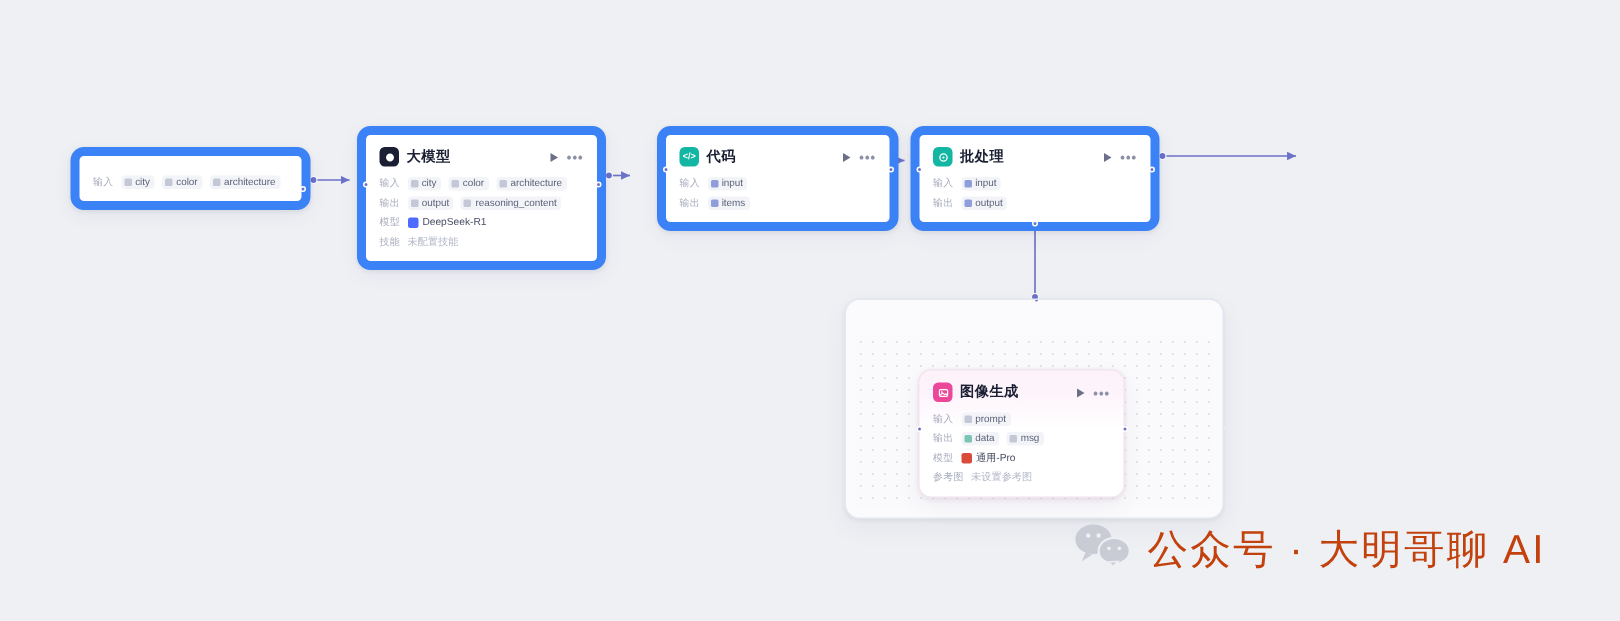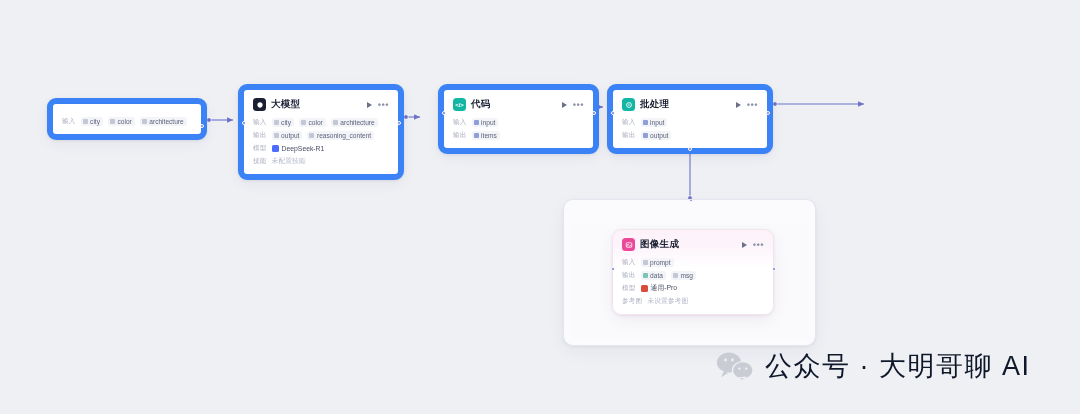--- a/index.html
+++ b/index.html
@@ -90,21 +90,21 @@
   .port.r { right: -2.5px; }
   .port.b { bottom: -2.5px; left: 50%; top: auto; margin: 0 0 0 -2.5px; }
   .port.t { top: -2.5px; left: 50%; margin: 0 0 0 -2.5px; }
 
   
   #node-start      { left: 47px;  top: 98px;  width: 160px; }
   #node-llm        { left: 238px; top: 84px;  width: 166px; }
   #node-code       { left: 438px; top: 84px;  width: 161px; }
   #node-batch      { left: 607px; top: 84px;  width: 166px; }
   #node-end        { left: 868px; top: 84px;  width: 163px; }
-  #node-image      { left: 612px; top: 229px; width: 162px; }
+  #node-image      { left: 612px; top: 246px; width: 138px; }
 
   
   #node-start .node-head { height: 14px; }
 
   
   #batch-body {
     position: absolute; left: 563px; top: 199px;
     width: 253px; height: 147px;
     background: #fbfbfd;
     border: 1px solid #e4e7ef;
@@ -135,22 +135,22 @@
   #node-image {
     background:
       linear-gradient(180deg, #fdf2f8 0%, #fdf4fb 18%, #ffffff 46%, #ffffff 100%);
     border: 1px solid #f2e3ef;
     box-shadow: 0 1px 3px rgba(60,20,60,.07), 0 6px 16px rgba(60,20,60,.06);
   }
 
   
   #watermark {
     position: absolute; left: 716px; top: 348px;
-    display: flex; align-items: center; gap: 11px;
-    color: #0f172a;
+    display: flex; gap: 11px;
+    color: #c2410c;
     user-select: none;
   }
   #wm-text { font-size: 27px; letter-spacing: 1.5px; white-space: nowrap; }
   #wm-logo { width: 38px; height: 30px; flex: none; }
 </style>
 </head>
 <body>
 
 <div id="canvas">
 

